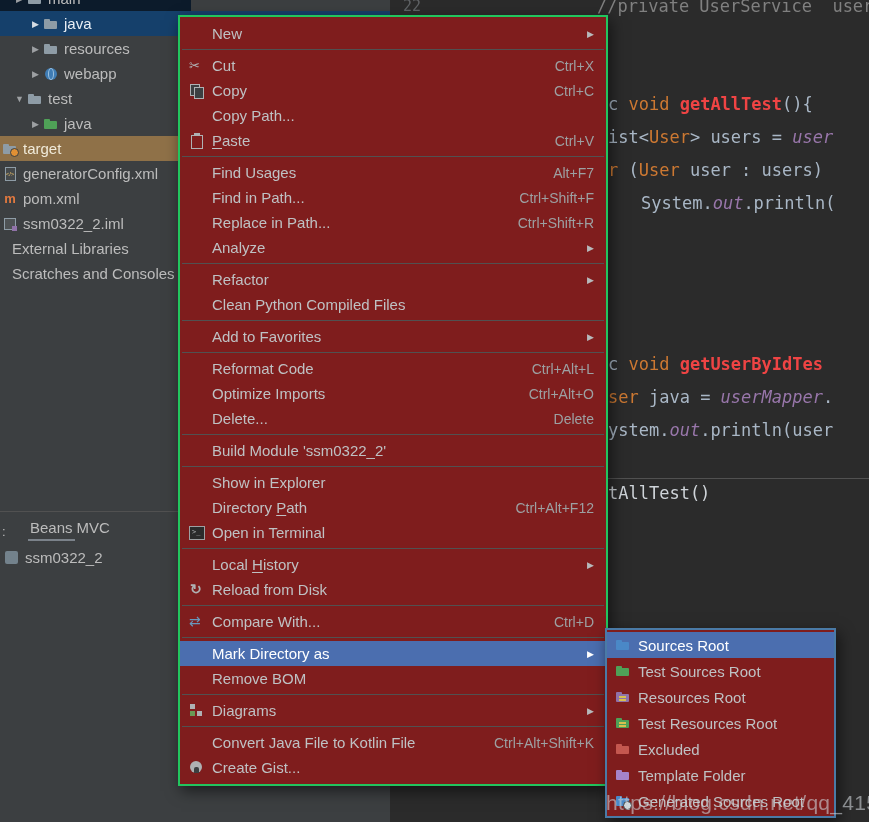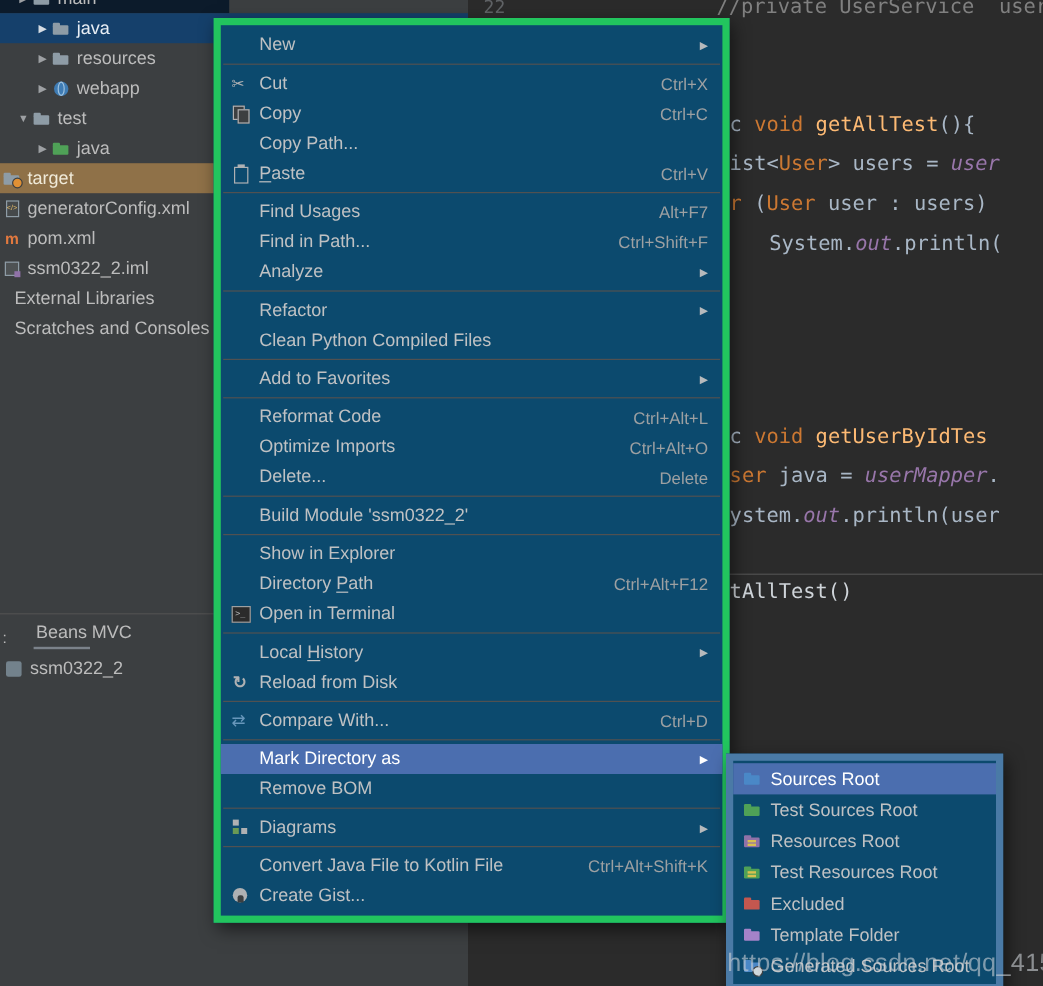--- a/index.html
+++ b/index.html
@@ -52,28 +52,28 @@
   .spring-item{position:absolute;left:5px;top:37px;display:flex;align-items:center;font-size:15px;color:#bcbcbc}
   .sico{width:13px;height:13px;background:#73828c;border-radius:2px;margin-right:7px;flex:none}
 
   
   .editor{position:absolute;left:390px;top:0;right:0;bottom:0;background:#2b2b2b;
           font-family:"DejaVu Sans Mono",monospace;overflow:hidden}
   .line-number{position:absolute;left:13px;top:-3px;font-size:15px;color:#606366}
   .code-line{position:absolute;font-size:17px;white-space:pre;line-height:20px}
   .tok-com{color:#808080}
   .tok-kw{color:#cc7832}
-  .tok-fn{color:#fdba74;font-weight:normal}
+  .tok-fn{color:#ef4444;font-weight:bold}
   .tok-plain{color:#a9b7c6}
   .tok-field{color:#9876aa;font-style:italic}
   .tok-bright{color:#cfd4d9}
   .editor-sep{position:absolute;left:205px;right:0;top:478px;height:1px;background:#515151}
 
   
-  .menu{position:absolute;background:#0c4a6e;border:6px solid #22c55e;
+  .menu{position:absolute;background:#7f1d1d;border:2px solid #22c55e;
         box-shadow:3px 5px 14px rgba(0,0,0,.55);padding:4px 0;z-index:10}
   #context-menu{left:178px;top:15px;width:430px;box-sizing:border-box}
   #submenu{left:605px;top:628px;width:231px;box-sizing:border-box;border-color:#4a7aa6;z-index:11;padding:2px 0}
   .menu-item{height:25px;display:flex;align-items:center;padding:0 12px 0 8px;
              font-size:15px;color:#bfc1c3;white-space:nowrap}
   .menu-item.sel{background:#4b6eaf;color:#ffffff}
   .mi-label u{text-underline-offset:2px}
   .mi-short{margin-left:auto;font-size:14px;color:#9da0a2;padding-left:20px}
   .mi-arrow{margin-left:auto;font-size:9px;color:#b7babc;padding-left:20px}
   .menu-item.sel .mi-arrow{color:#ffffff}
@@ -228,20 +228,25 @@
         <span class="mi-label">Find Usages</span>
         <span class="mi-short">Alt+F7</span>
       </div>
       <div class="menu-item">
         <span class="icn"></span>
         <span class="mi-label">Find in Path...</span>
         <span class="mi-short">Ctrl+Shift+F</span>
       </div>
       <div class="menu-item">
         <span class="icn"></span>
+        <span class="mi-label">Replace in Path...</span>
+        <span class="mi-short">Ctrl+Shift+R</span>
+      </div>
+      <div class="menu-item">
+        <span class="icn"></span>
         <span class="mi-label">Analyze</span>
         <span class="mi-arrow">▶</span>
       </div>
       <div class="menu-sep"></div>
       <div class="menu-item">
         <span class="icn"></span>
         <span class="mi-label">Refactor</span>
         <span class="mi-arrow">▶</span>
       </div>
       <div class="menu-item">

